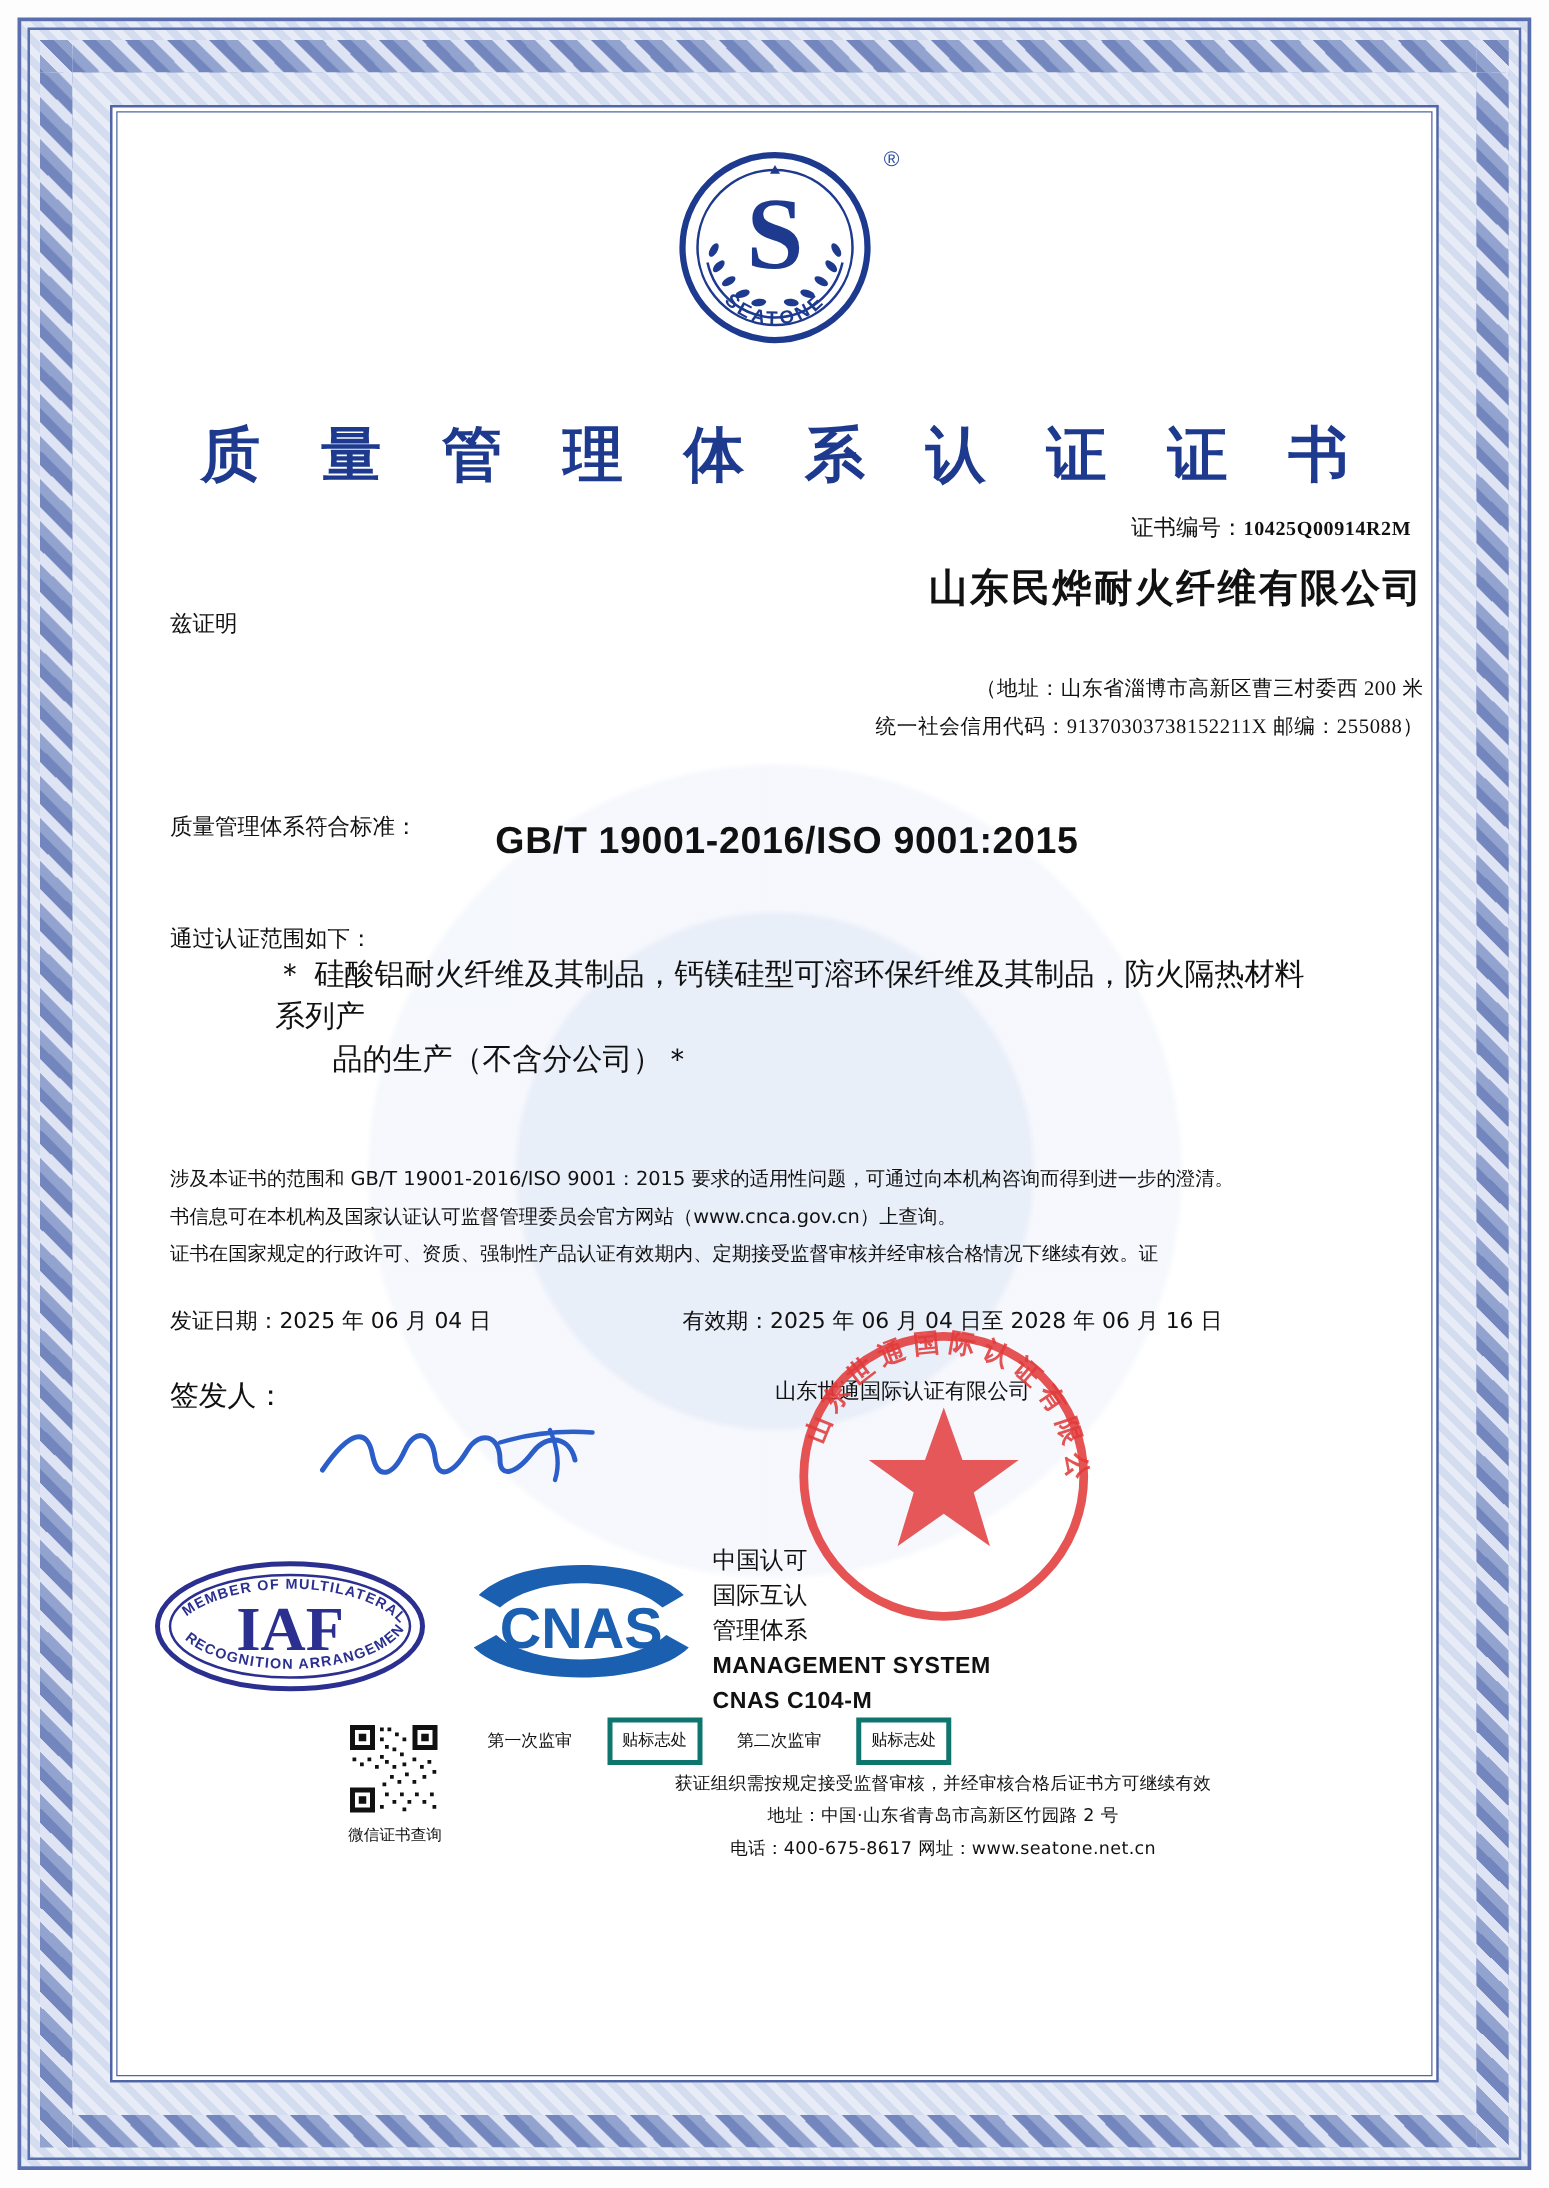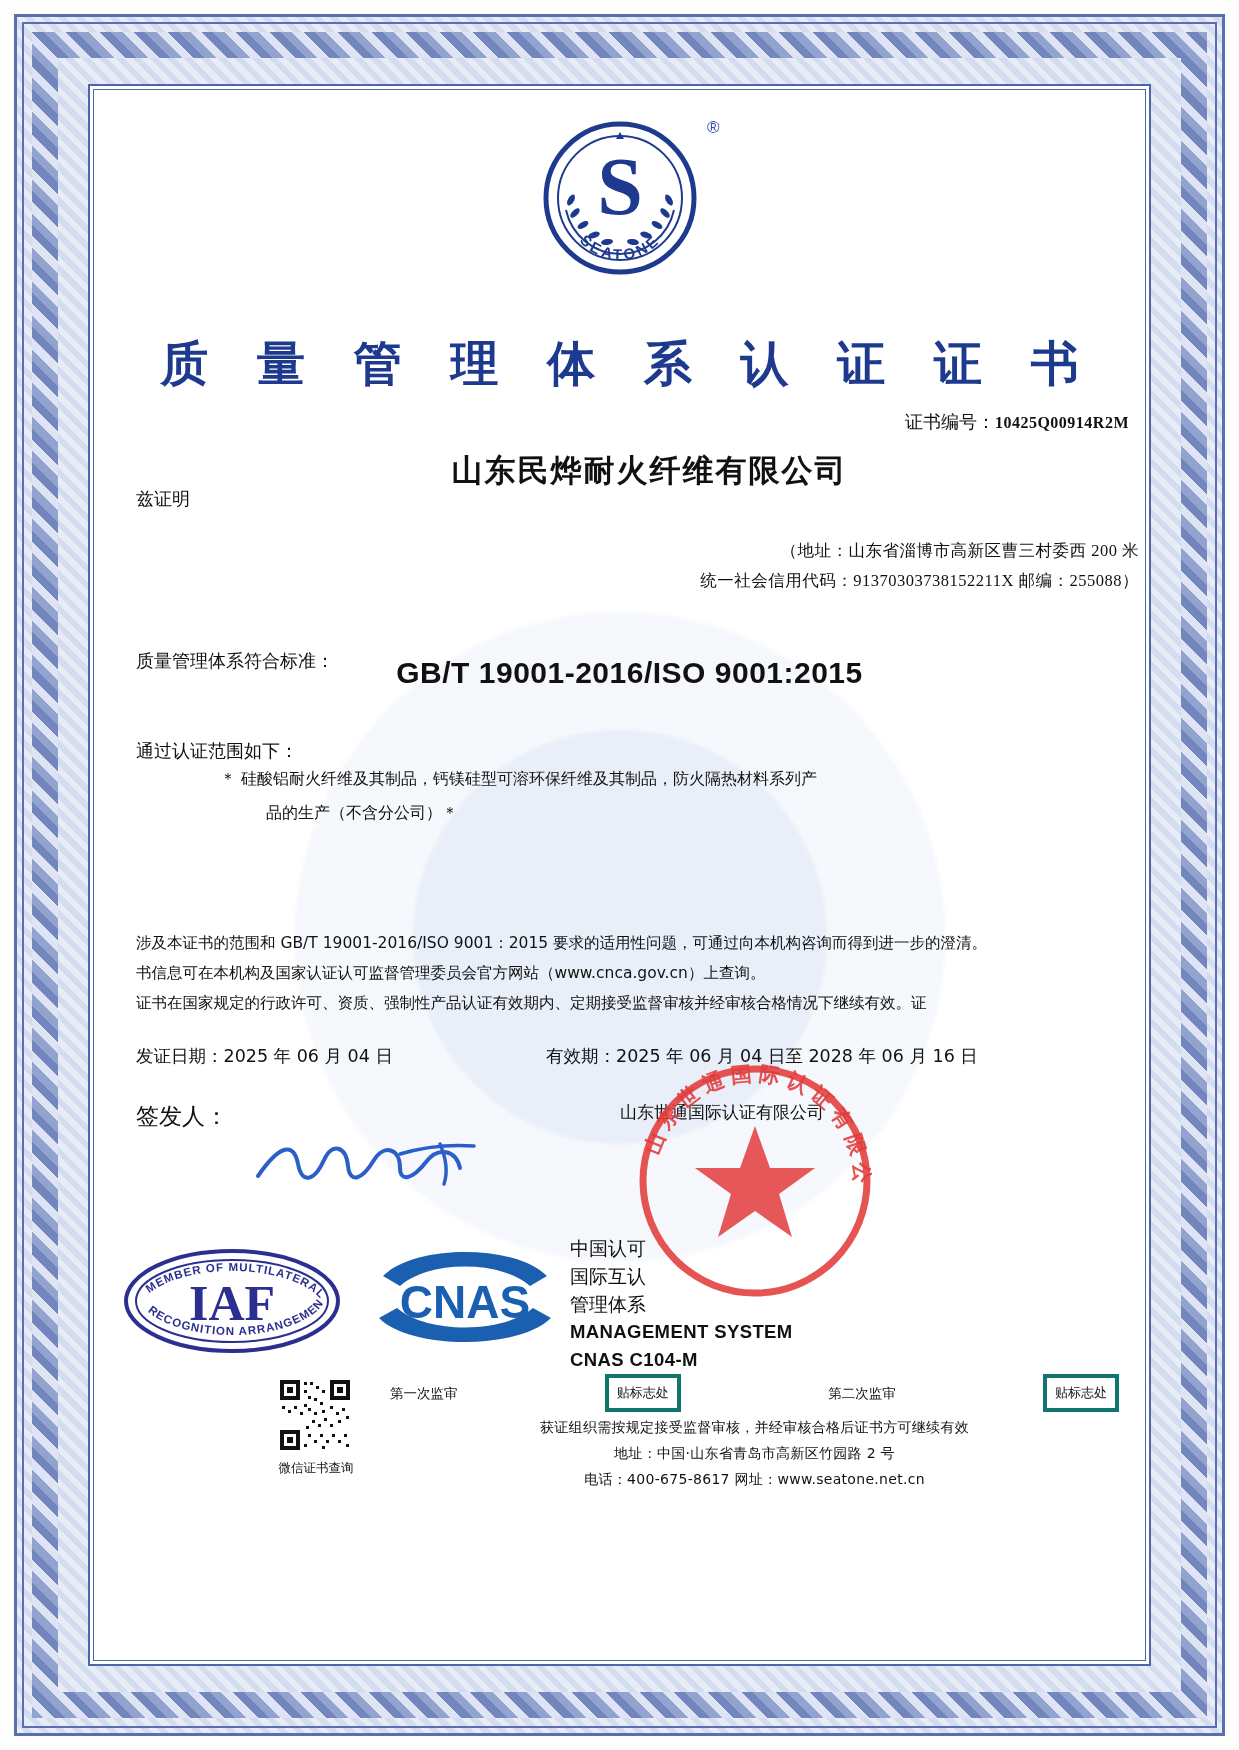--- a/index.html
+++ b/index.html
@@ -89,42 +89,42 @@
     position:absolute;left:36px;
     font-size:18px;color:#111;
     font-family:"DejaVu Sans", sans-serif;
     margin-top:23px;
   }
   .l-ci{top:368px;}
   .l-std{top:530px;}
   .l-scope{top:620px;}
 
   .company{
-    position:absolute;left:0;right:0;top:354px;text-align:center;
+    position:absolute;left:0;right:0;top:354px;text-align:right;
     font-family:"DejaVu Sans", sans-serif;
     font-size:31px;font-weight:bold;color:#111;letter-spacing:2px;
     padding-left:60px;
   }
   .addr{
     position:absolute;left:0;right:0;top:440px;text-align:right;
     font-size:16.5px;color:#111;font-family:Liberation Serif, serif;
     line-height:30px;
   }
   .addr div{letter-spacing:.5px;}
 
   .standard{
     position:absolute;left:0;right:0;top:560px;text-align:center;
     font-family:"Liberation Sans", sans-serif;
     font-size:30px;font-weight:bold;color:#111;letter-spacing:.5px;
     padding-left:20px;
   }
 
   .scope{
     position:absolute;left:120px;right:72px;top:666px;
-    font-size:16px;color:#111;line-height:34px;
+    font-size:24px;color:#111;line-height:34px;
     font-family:"DejaVu Sans", sans-serif;
   }
   .scope .l2{padding-left:46px;}
 
   .legal{
     position:absolute;left:36px;right:20px;top:832px;
     font-size:15.5px;color:#111;line-height:30px;
     font-family:"DejaVu Sans", sans-serif;
     text-align:justify;
   }
@@ -175,21 +175,21 @@
   .qr-cap{
     position:absolute;left:160px;top:1364px;width:112px;text-align:center;
     font-size:12.5px;color:#111;font-family:"DejaVu Sans", sans-serif;
   }
   .footer{
     position:absolute;left:290px;right:20px;top:1278px;
     text-align:center;font-size:14px;color:#111;line-height:26px;
     font-family:"DejaVu Sans", sans-serif;
   }
   .audit-row{
-    display:flex;justify-content:space-between;align-items:center;gap:12px;
+    display:flex;justify-content:flex-start;align-items:center;gap:28px;
     font-size:13.5px;margin-bottom:2px;
   }
   .box{
     border:4px solid #0f766e;padding:2px 8px;font-size:13px;
   }
   .footer .line{letter-spacing:.3px;}
 </style>
 </head>
 <body>
 

